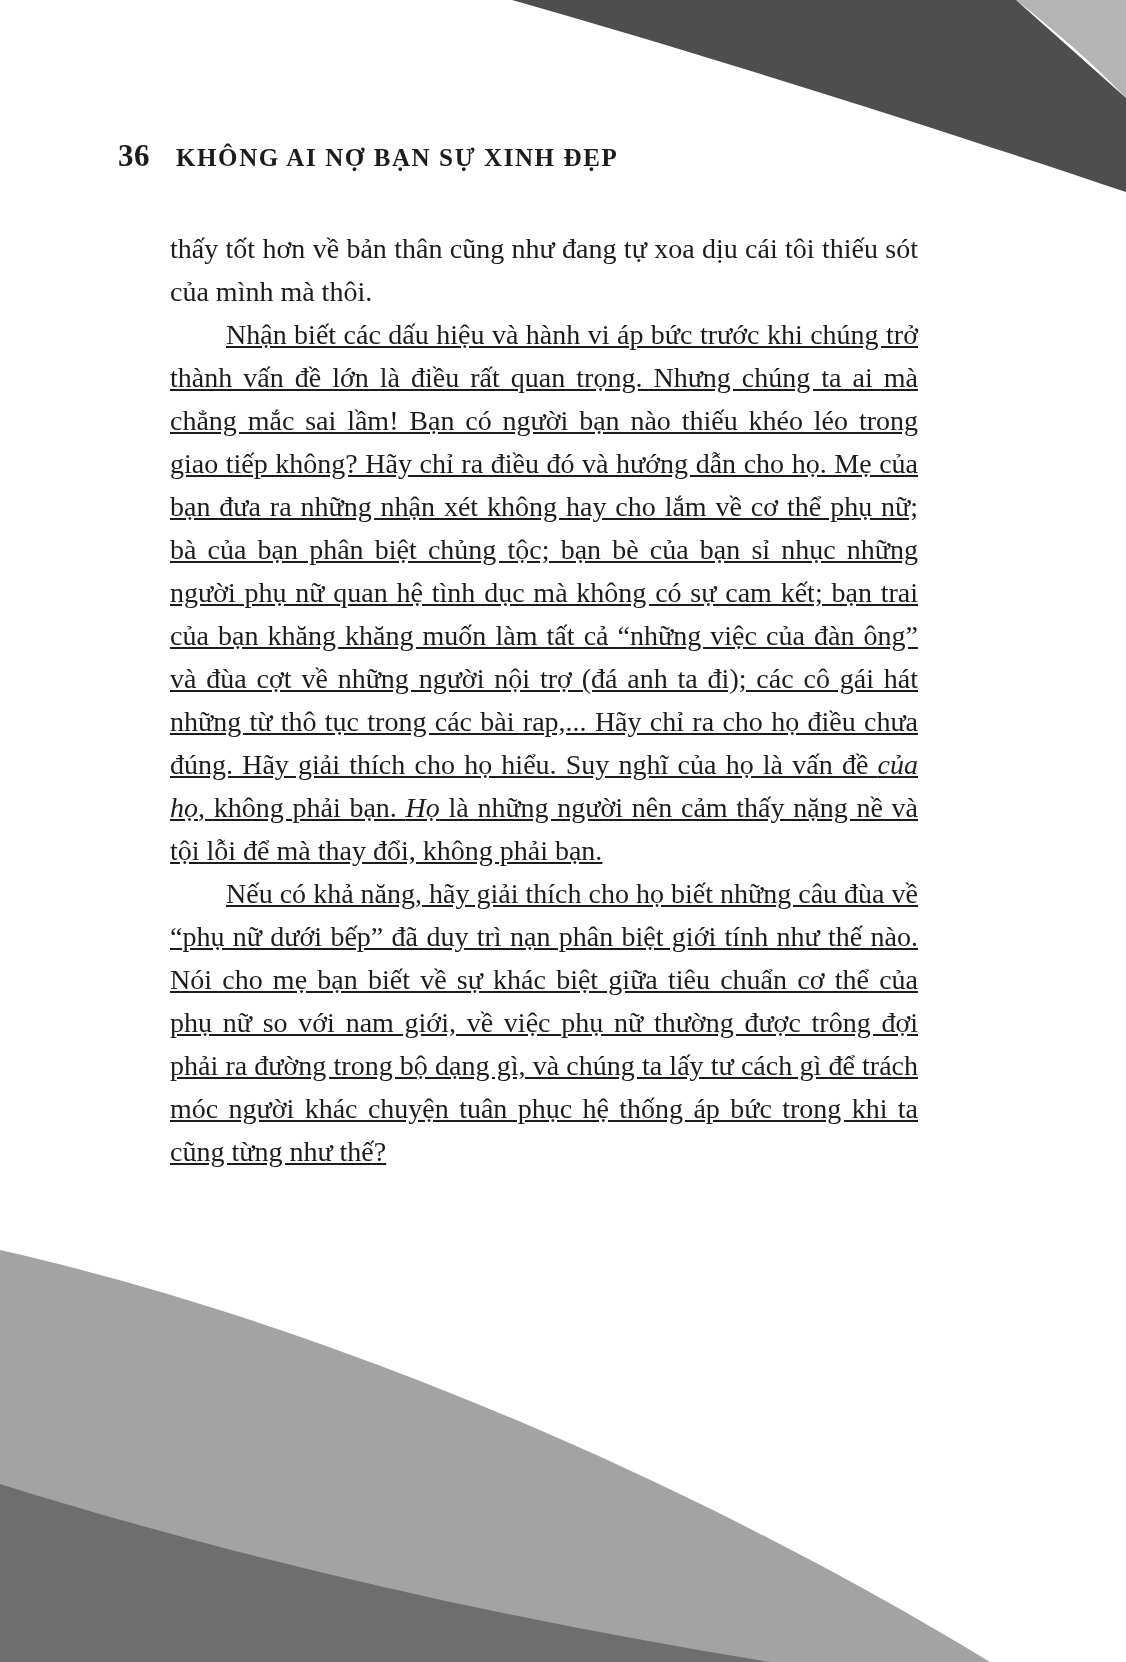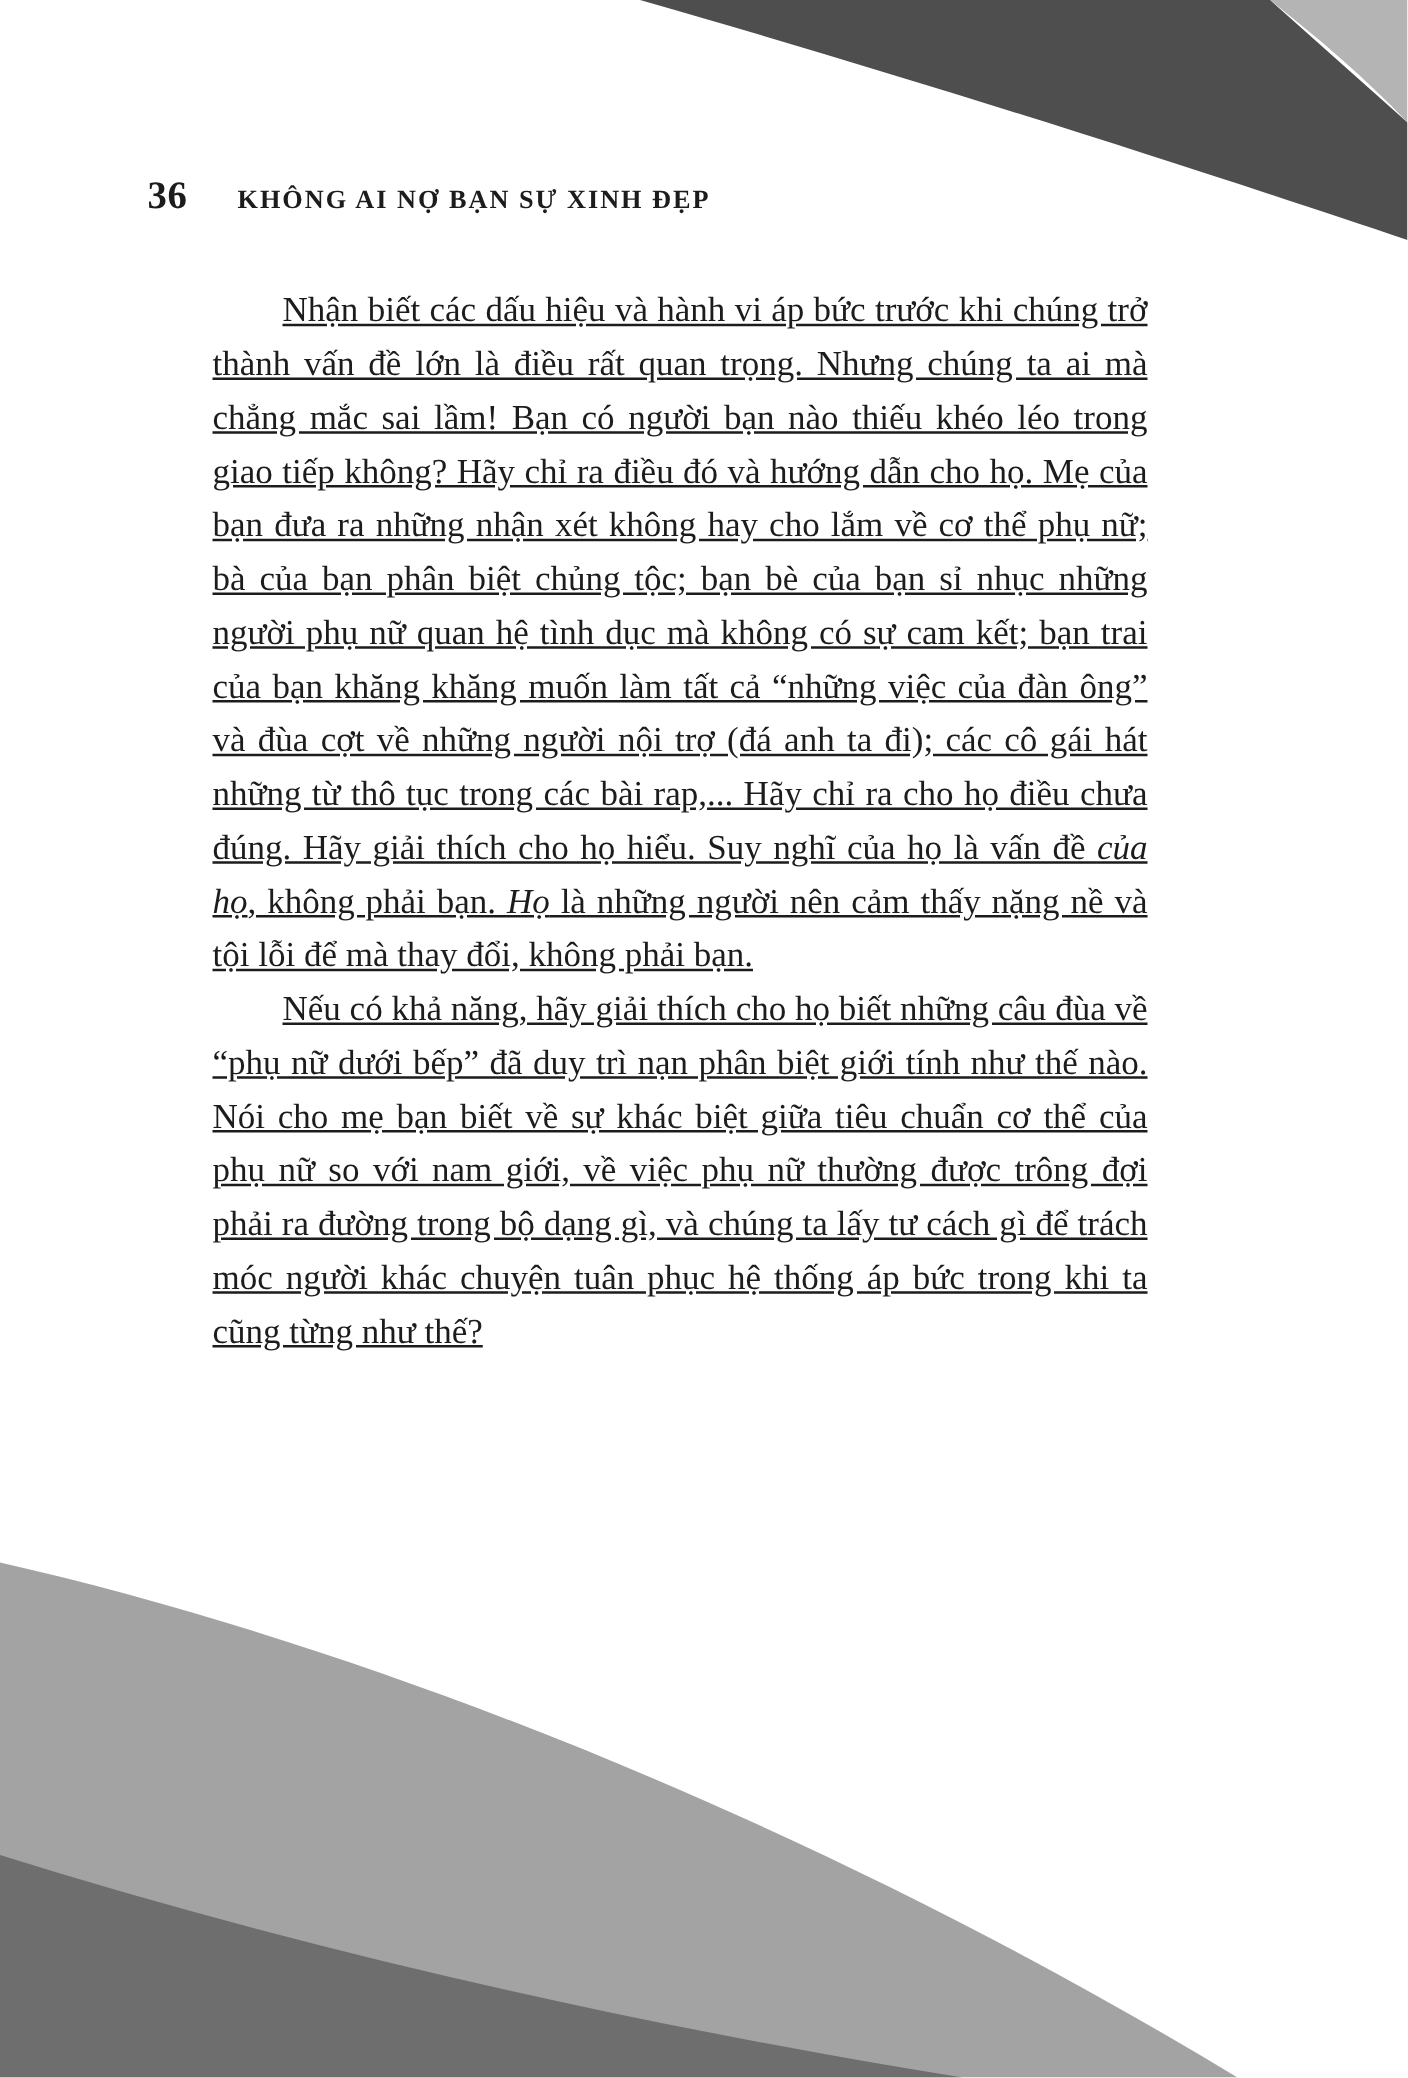--- a/index.html
+++ b/index.html
@@ -15,29 +15,29 @@
   .decor { position: absolute; pointer-events: none; display: block; }
   #decor-top { top: 0; left: 0; }
   #decor-bottom { bottom: 0; left: 0; }
 
   .page-header {
     position: absolute;
     top: 138px;
     left: 118px;
     display: flex;
     align-items: baseline;
-    gap: 40px;
+    gap: 26px;
   }
   .page-number {
     font-size: 31px;
     font-weight: bold;
     letter-spacing: 0.5px;
   }
   .running-title {
-    font-size: 21px;
+    font-size: 25px;
     letter-spacing: 1.6px;
     font-weight: 600;
   }
 
   .body-text {
     position: absolute;
     left: 170px;
     top: 227px;
     width: 748px;
     font-size: 28px;
@@ -62,15 +62,16 @@
   <path d="M0,28 C 300,96 660,240 990,440 L0,440 Z" fill="#a3a3a3"></path>
   <path d="M0,262 C 250,340 510,398 770,440 L0,440 Z" fill="#6e6e6e"></path>
 </svg>
 
 <div class="page-header">
   <span class="page-number">36</span>
   <span class="running-title">KHÔNG AI NỢ BẠN SỰ XINH ĐẸP</span>
 </div>
 
 <div class="body-text">
+    <p class="para flush"><span>thấy tốt hơn về bản thân cũng như đang tự xoa dịu cái tôi thiếu sót của mình mà thôi.</span></p>
     <p class="para indent"><span>Nhận biết các dấu hiệu và hành vi áp bức trước khi chúng trở thành vấn đề lớn là điều rất quan trọng. Nhưng chúng ta ai mà chẳng mắc sai lầm! Bạn có người bạn nào thiếu khéo léo trong giao tiếp không? Hãy chỉ ra điều đó và hướng dẫn cho họ. Mẹ của bạn đưa ra những nhận xét không hay cho lắm về cơ thể phụ nữ; bà của bạn phân biệt chủng tộc; bạn bè của bạn sỉ nhục những người phụ nữ quan hệ tình dục mà không có sự cam kết; bạn trai của bạn khăng khăng muốn làm tất cả “những việc của đàn ông” và đùa cợt về những người nội trợ (đá anh ta đi); các cô gái hát những từ thô tục trong các bài rap,... Hãy chỉ ra cho họ điều chưa đúng. Hãy giải thích cho họ hiểu. Suy nghĩ của họ là vấn đề </span><span class="it">của họ</span><span>, không phải bạn. </span><span class="it">Họ</span><span> là những người nên cảm thấy nặng nề và tội lỗi để mà thay đổi, không phải bạn.</span></p>
     <p class="para indent"><span>Nếu có khả năng, hãy giải thích cho họ biết những câu đùa về “phụ nữ dưới bếp” đã duy trì nạn phân biệt giới tính như thế nào. Nói cho mẹ bạn biết về sự khác biệt giữa tiêu chuẩn cơ thể của phụ nữ so với nam giới, về việc phụ nữ thường được trông đợi phải ra đường trong bộ dạng gì, và chúng ta lấy tư cách gì để trách móc người khác chuyện tuân phục hệ thống áp bức trong khi ta cũng từng như thế?</span></p>
   </div>
 
 </body></html>

